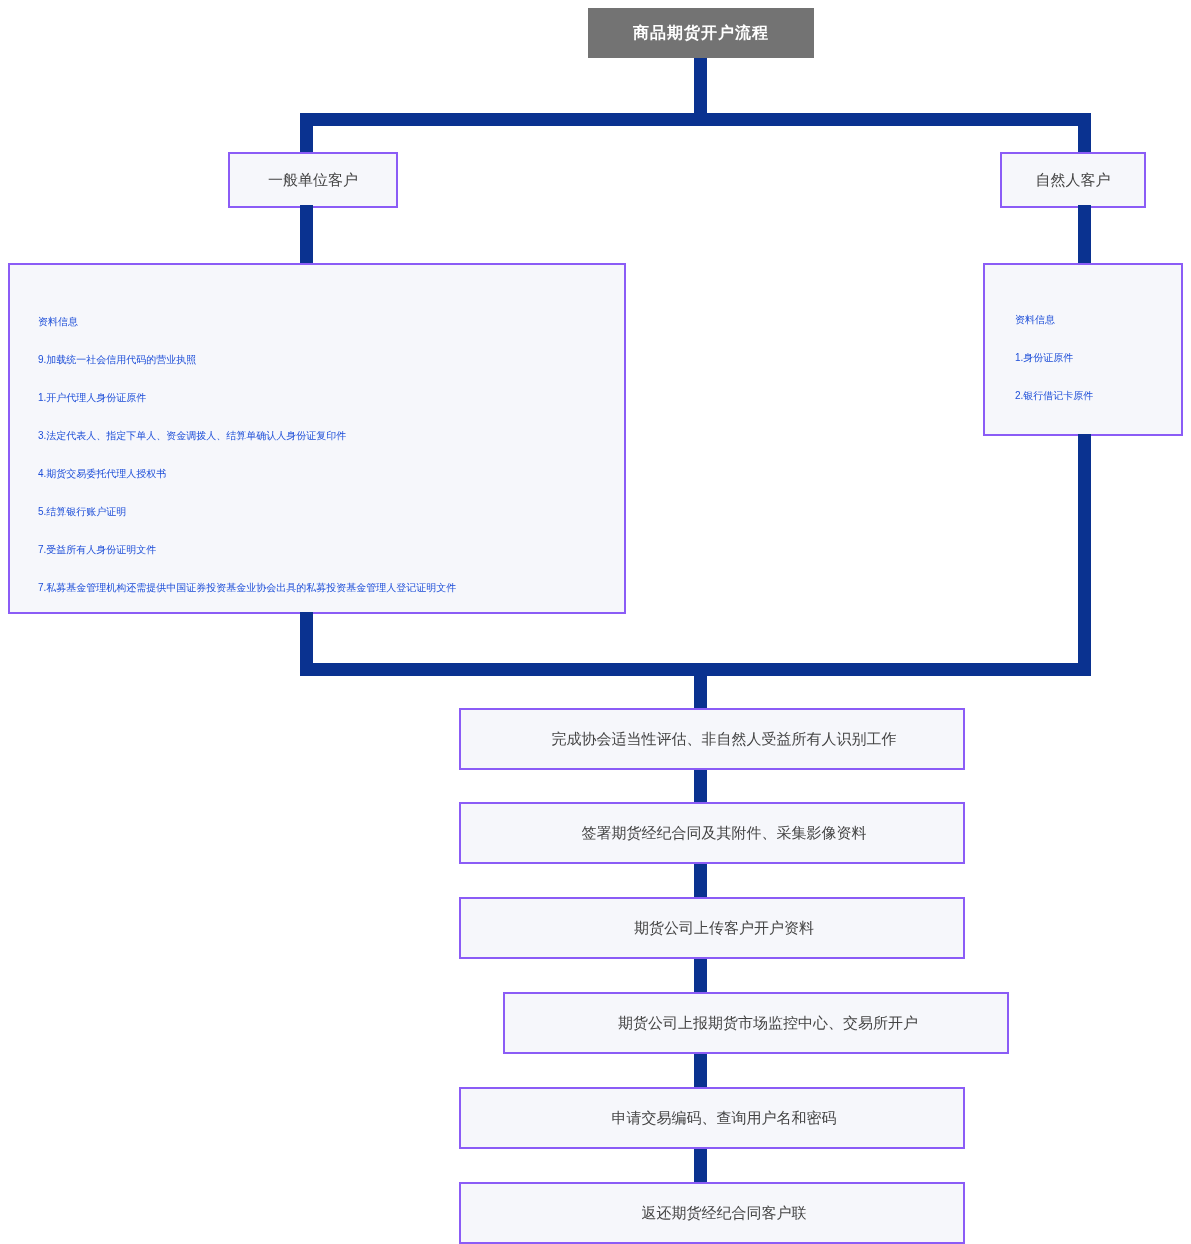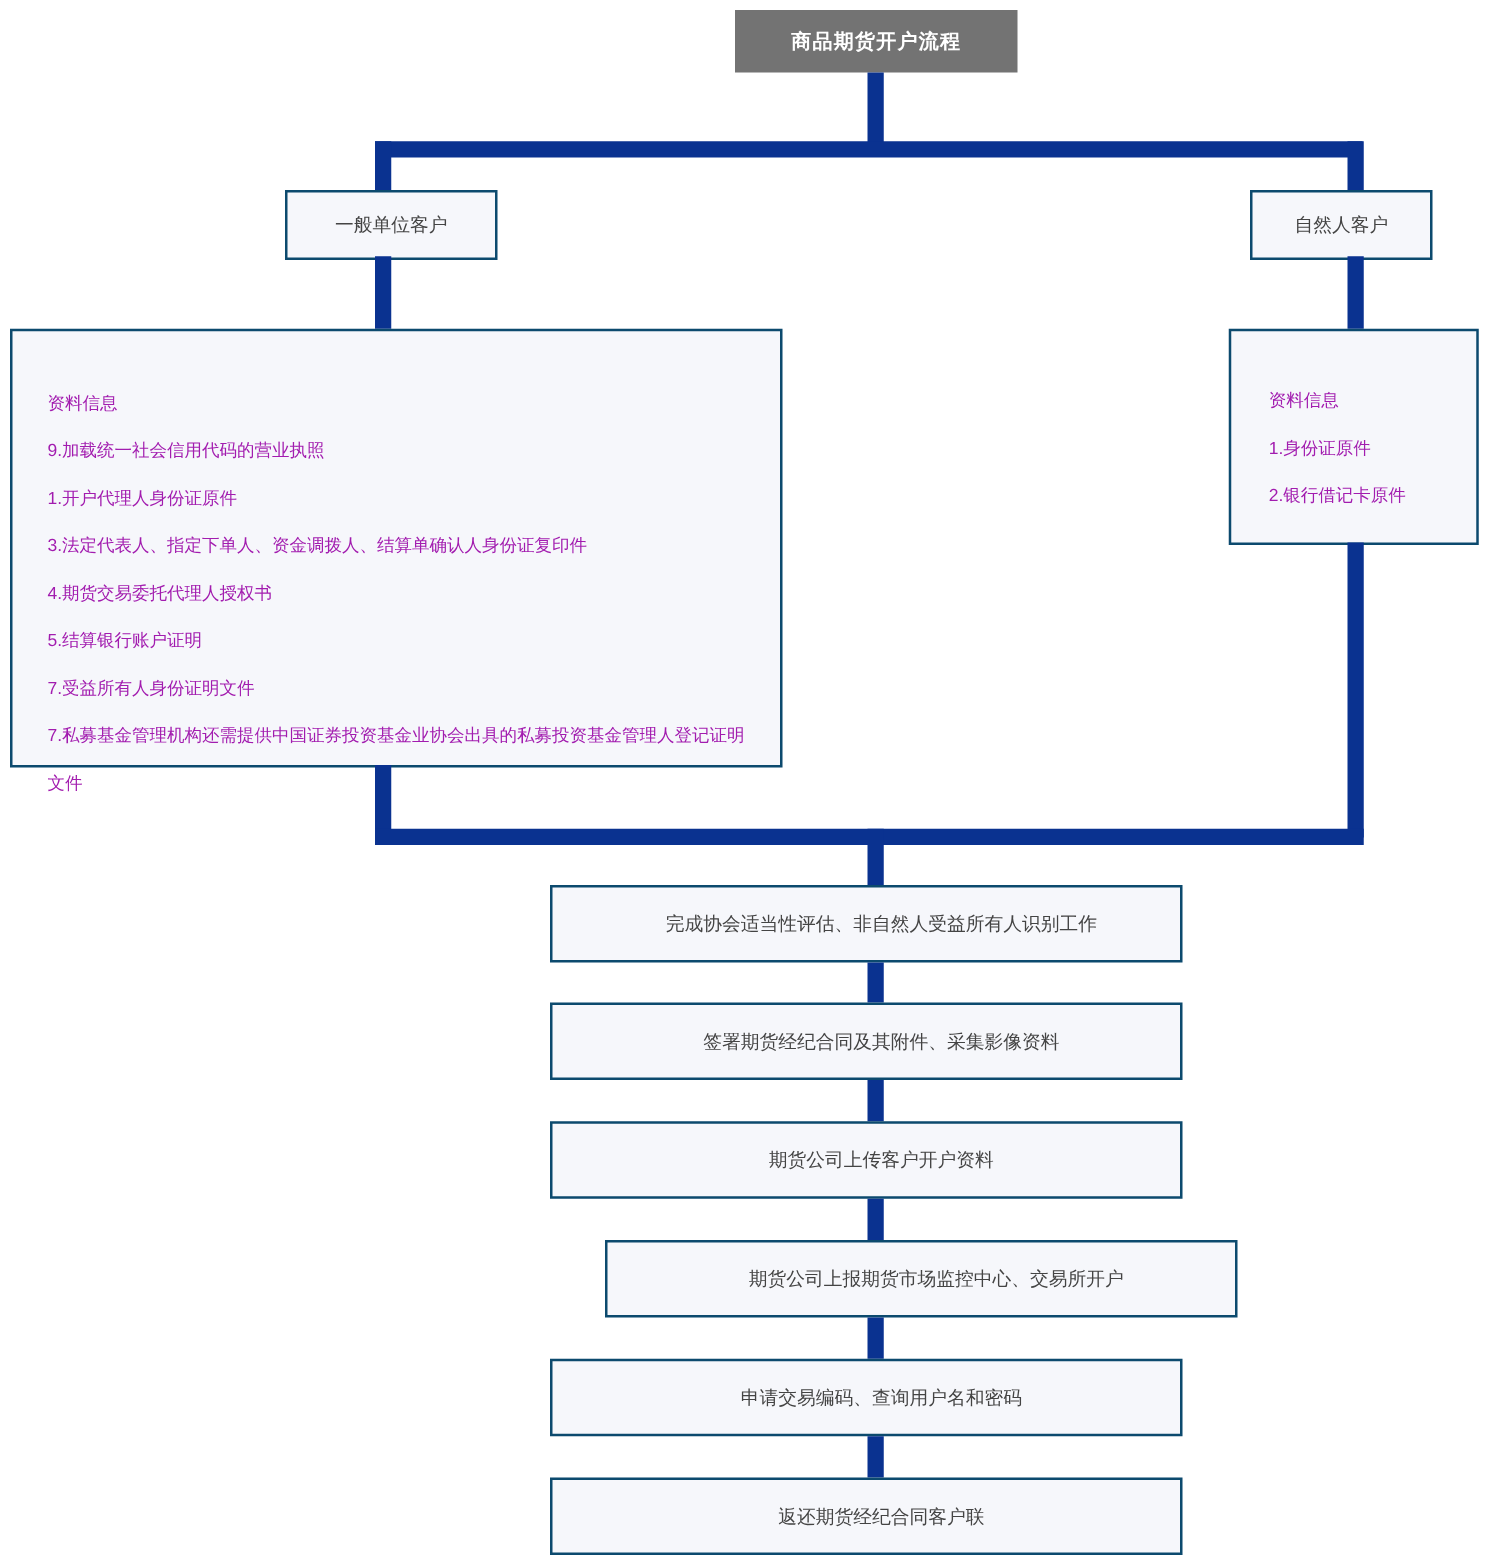--- a/index.html
+++ b/index.html
@@ -39,21 +39,21 @@
     justify-content: center;
     font-size: 16px;
     font-weight: bold;
     letter-spacing: 1px;
   }
 
   
   .node {
     position: absolute;
     background: #f6f7fb;
-    border: 2px solid #0c4a6e;
+    border: 2px solid #8b5cf6;
     box-sizing: border-box;
     color: #444444;
   }
   .node.center {
     display: flex;
     align-items: center;
     justify-content: center;
     font-size: 15px;
   }
 
@@ -67,23 +67,23 @@
   .branch-right {
     left: 1000px;
     top: 152px;
     width: 146px;
     height: 56px;
   }
 
   
   .info {
     padding: 40px 30px 20px 30px;
-    font-size: 14px;
+    font-size: 10px;
     line-height: 38px;
-    color: #a21caf;
+    color: #1d4ed8;
   }
   .info-left {
     left: 8px;
     top: 263px;
     width: 618px;
     height: 351px;
   }
   .info-left .info {
     padding: 38px 28px 0 28px;
   }
@@ -95,21 +95,21 @@
   }
   .info-right .info {
     padding: 36px 0 0 30px;
   }
   .info-line {
     white-space: normal;
   }
 
   
   .step {
-    left: 440px;
+    left: 459px;
     width: 506px;
     height: 62px;
     padding-left: 24px;
   }
 </style>
 </head>
 <body>
 
 <div id="canvas">
 

